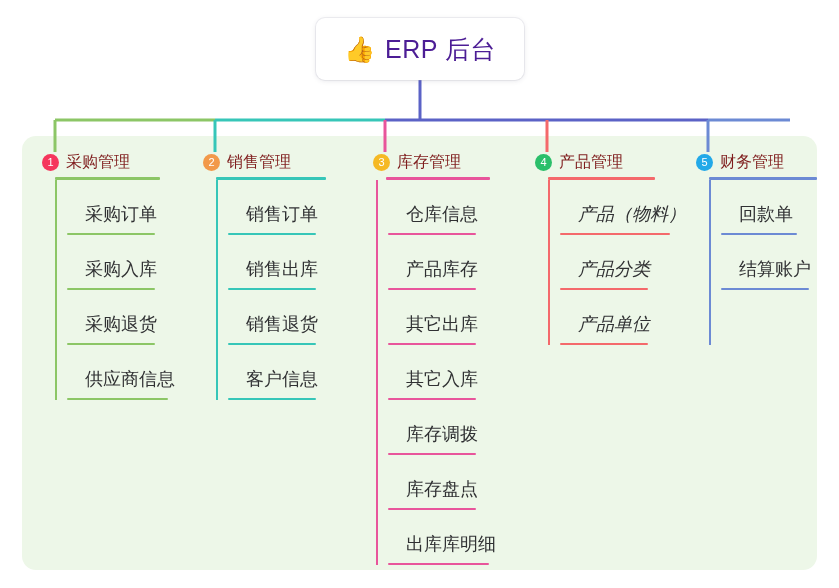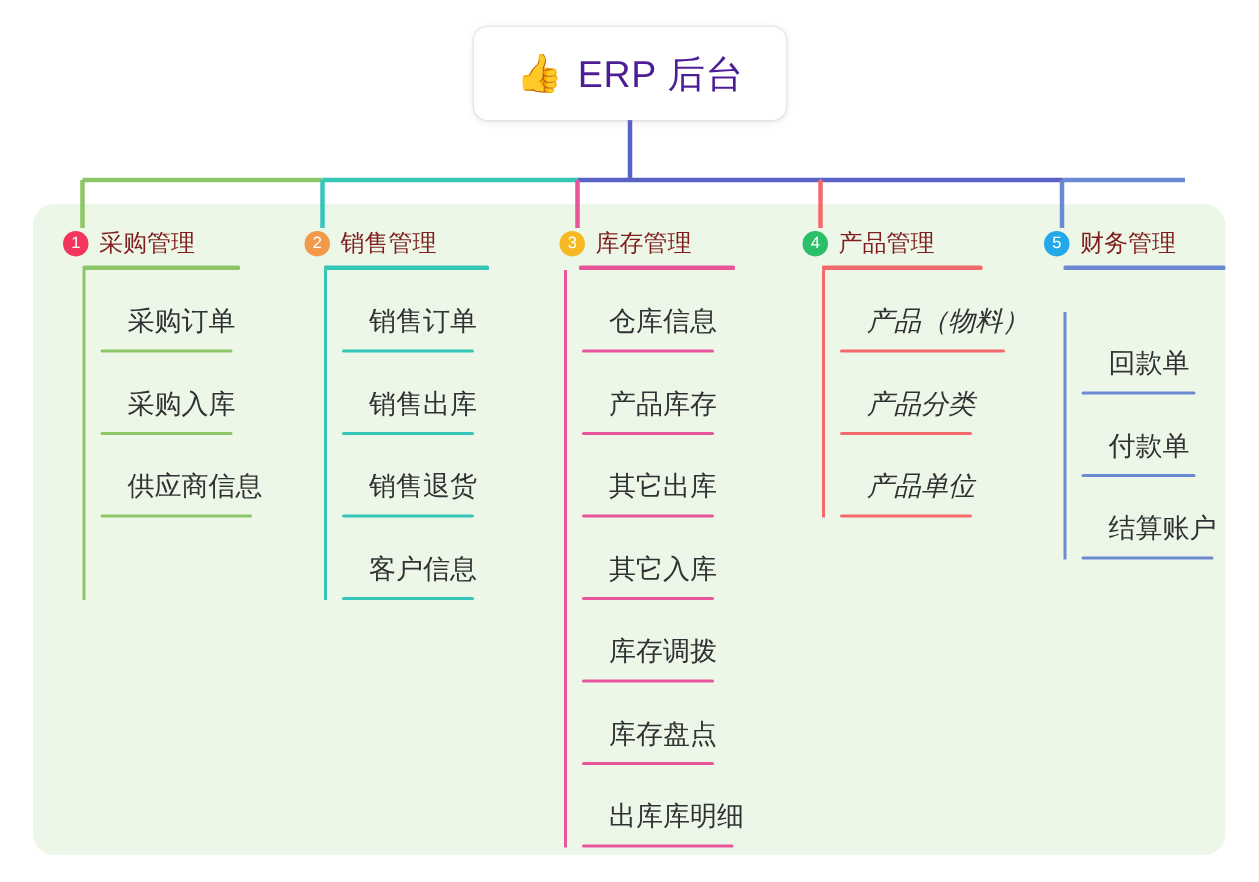--- a/index.html
+++ b/index.html
@@ -170,20 +170,24 @@
           <div class="spine" style="background: rgb(140, 198, 102); height: 220px;"></div>
           <div class="item">
             <span class="item-label">采购订单</span>
             <div class="item-rule" style="background: rgb(140, 198, 102); width: 88px;"></div>
           </div>
           <div class="item">
             <span class="item-label">采购入库</span>
             <div class="item-rule" style="background: rgb(140, 198, 102); width: 88px;"></div>
           </div>
           <div class="item">
+            <span class="item-label">采购退货</span>
+            <div class="item-rule" style="background: rgb(140, 198, 102); width: 88px;"></div>
+          </div>
+          <div class="item">
             <span class="item-label">供应商信息</span>
             <div class="item-rule" style="background: rgb(140, 198, 102); width: 101px;"></div>
           </div>
         </div>
       </div>
       <div class="column" style="left: 203px; top: 150px;">
         <div class="col-header">
           <span class="badge" style="background: rgb(242, 153, 74);">2</span>
           <span class="col-title">销售管理</span>
         </div>
@@ -267,31 +271,27 @@
             <div class="item-rule" style="background: rgb(244, 105, 107); width: 88px;"></div>
           </div>
         </div>
       </div>
       <div class="column" style="left: 696px; top: 150px;">
         <div class="col-header">
           <span class="badge" style="background: rgb(35, 169, 232);">5</span>
           <span class="col-title">财务管理</span>
         </div>
         <div class="header-rule" style="background: rgb(108, 138, 212); width: 108px; margin-left: 13px;"></div>
-        <div class="items" style="margin-left: 13px; margin-top: 28px;">
+        <div class="items" style="margin-left: 13px;">
           <div class="spine" style="background: rgb(108, 138, 212); height: 165px;"></div>
           <div class="item">
             <span class="item-label">回款单</span>
             <div class="item-rule" style="background: rgb(108, 138, 212); width: 76px;"></div>
           </div>
           <div class="item">
-            <span class="item-label">付款单</span>
-            <div class="item-rule" style="background: rgb(108, 138, 212); width: 76px;"></div>
-          </div>
-          <div class="item">
             <span class="item-label">结算账户</span>
             <div class="item-rule" style="background: rgb(108, 138, 212); width: 88px;"></div>
           </div>
         </div>
       </div>
     </div>
 
 </div>
 
 </body></html>

